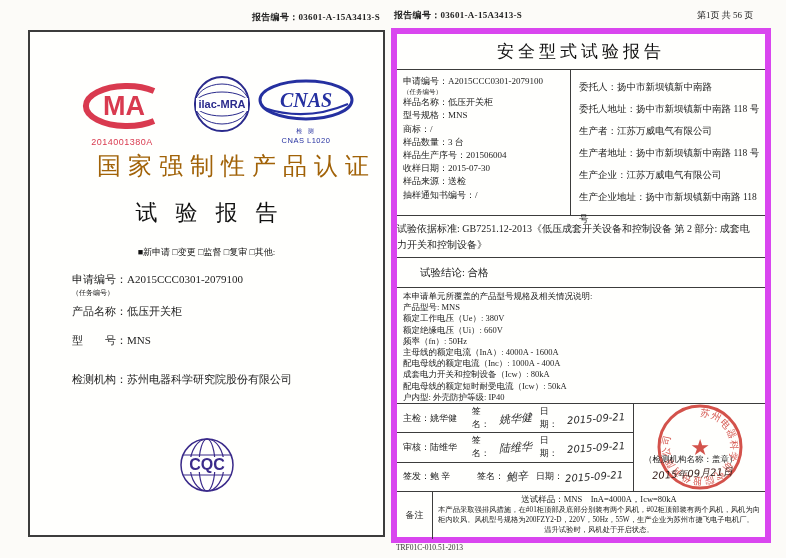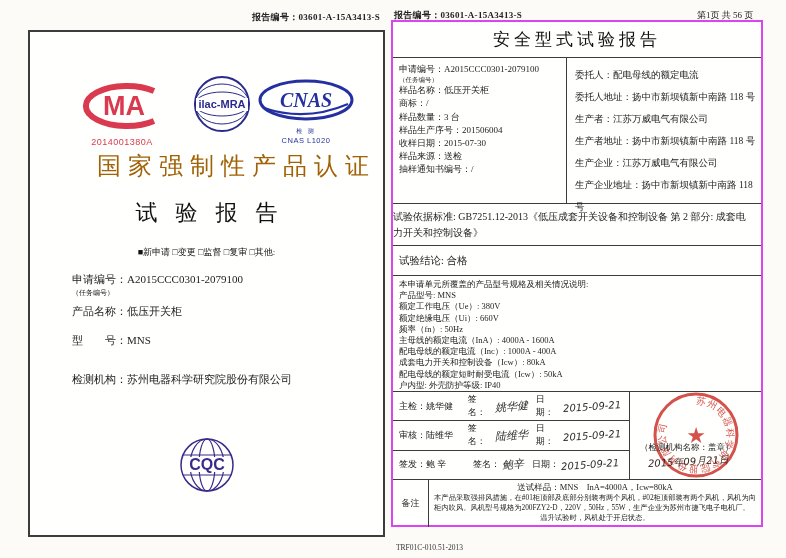--- a/index.html
+++ b/index.html
@@ -4,21 +4,21 @@
 <style>
   html,body{margin:0;padding:0;}
   body{
     width:786px;height:558px;position:relative;overflow:hidden;
     background:#fcfbf8;
     font-family:"Liberation Serif","DejaVu Serif",serif;
     color:#1c1c1c;
   }
   .page{position:absolute;background:#fffffd;}
   #left-page{left:28px;top:30px;width:353px;height:503px;border:2px solid #3c3c3c;}
-  #right-page{left:391px;top:20px;width:368px;height:503px;border:2px solid #d946ef;}
+  #right-page{left:391px;top:28px;width:368px;height:503px;border:6px solid #d946ef;}
   .report-no{position:absolute;font-size:9px;letter-spacing:.3px;color:#222;font-weight:bold;}
   #report-no-left{top:11px;left:252px;}
   #report-no-right{top:9px;left:394px;}
   #page-info{top:9px;left:697px;font-size:9px;position:absolute;}
   #footer-code{position:absolute;top:543px;left:396px;font-size:7.5px;color:#333;}
   #footer-date{position:absolute;top:573px;left:716px;font-size:8.5px;color:#333;}
 
   
   .lp-logos{position:absolute;top:40px;left:0;width:100%;height:110px;}
   #cma-logo{position:absolute;left:44px;top:8px;width:96px;text-align:center;}
@@ -39,21 +39,21 @@
   
   #right-page .row{border-bottom:1px solid #3c3c3c;box-sizing:border-box;}
   #rp-title{height:36px;line-height:36px;text-align:center;font-size:17px;letter-spacing:4px;color:#111;}
   #rp-info{height:146px;display:flex;}
   #rp-info .cell-l{width:174px;border-right:1px solid #3c3c3c;box-sizing:border-box;padding:5px 4px 0 6px;}
   #rp-info .cell-r{flex:1;padding:6px 4px 0 8px;}
   .info-line{font-size:9px;line-height:13.2px;white-space:nowrap;}
   .info-line.tiny{font-size:6.5px;line-height:8px;}
   .client-line{font-size:9.5px;line-height:22px;}
   #rp-standard{height:42px;padding:5px 8px 0 0;font-size:10px;line-height:16px;box-sizing:border-box;}
-  #rp-conclusion{height:30px;line-height:30px;padding-left:6px;font-size:10.5px;}
+  #rp-conclusion{height:30px;line-height:30px;padding-left:23px;font-size:10.5px;}
   #rp-coverage{height:116px;padding:3px 6px 0 6px;box-sizing:border-box;}
   #rp-coverage .cov-line{font-size:8.5px;line-height:11.2px;}
   #rp-sign{height:88px;display:flex;}
   #rp-sign .sig-left{width:237px;border-right:1px solid #3c3c3c;box-sizing:border-box;display:flex;flex-direction:column;}
   .sig-row{flex:1;display:flex;align-items:center;border-bottom:1px solid #3c3c3c;padding-left:6px;font-size:9px;box-sizing:border-box;}
   .sig-row:last-child{border-bottom:none;}
   .sig-role{width:74px;}
   .sig-label{margin-right:2px;}
   .sig-hand{font-family:"DejaVu Sans",sans-serif;font-style:italic;font-size:11px;color:#2b2b2b;transform:rotate(-4deg);display:inline-block;margin-right:8px;white-space:nowrap;}
   .sig-hand.date{font-size:10px;}
@@ -138,29 +138,30 @@
 
 <div class="page" id="right-page">
 
   <div class="row" id="rp-title">安全型式试验报告</div>
 
   <div class="row" id="rp-info">
     <div class="cell-l">
       <div class="info-line">申请编号：A2015CCC0301-2079100</div>
       <div class="info-line tiny">（任务编号）</div>
       <div class="info-line">样品名称：低压开关柜</div>
+      <div class="info-line">型号规格：MNS</div>
       <div class="info-line">商标：/</div>
       <div class="info-line">样品数量：3 台</div>
       <div class="info-line">样品生产序号：201506004</div>
       <div class="info-line">收样日期：2015-07-30</div>
       <div class="info-line">样品来源：送检</div>
       <div class="info-line">抽样通知书编号：/</div>
     </div>
     <div class="cell-r">
-      <div class="client-line">委托人：配电母线的额定电流</div>
+      <div class="client-line">委托人：扬中市新坝镇新中南路</div>
       <div class="client-line">委托人地址：扬中市新坝镇新中南路 118 号</div>
       <div class="client-line">生产者：江苏万威电气有限公司</div>
       <div class="client-line">生产者地址：扬中市新坝镇新中南路 118 号</div>
       <div class="client-line">生产企业：江苏万威电气有限公司</div>
       <div class="client-line">生产企业地址：扬中市新坝镇新中南路 118 号</div>
     </div>
   </div>
 
   <div class="row" id="rp-standard">试验依据标准: GB7251.12-2013《低压成套开关设备和控制设备 第 2 部分: 成套电力开关和控制设备》</div>
 

